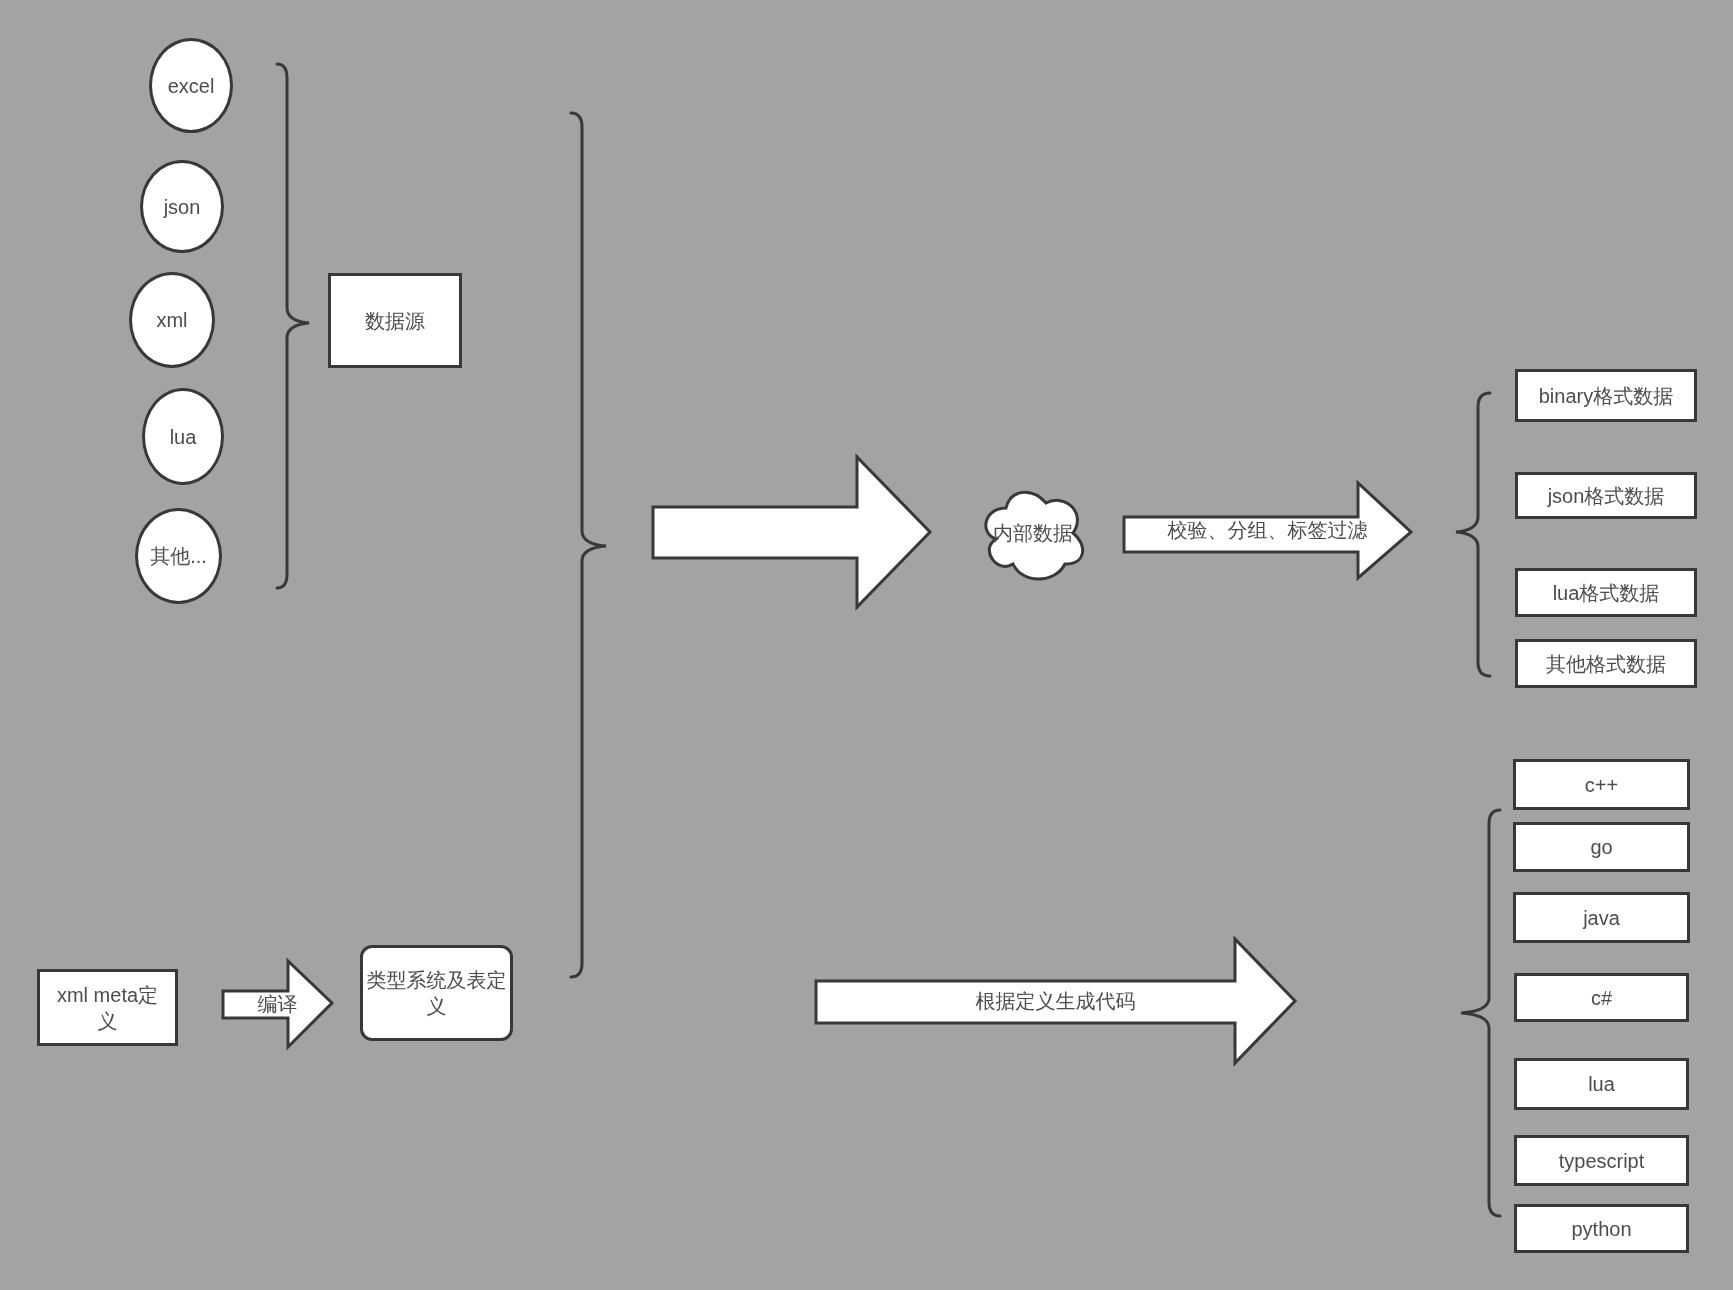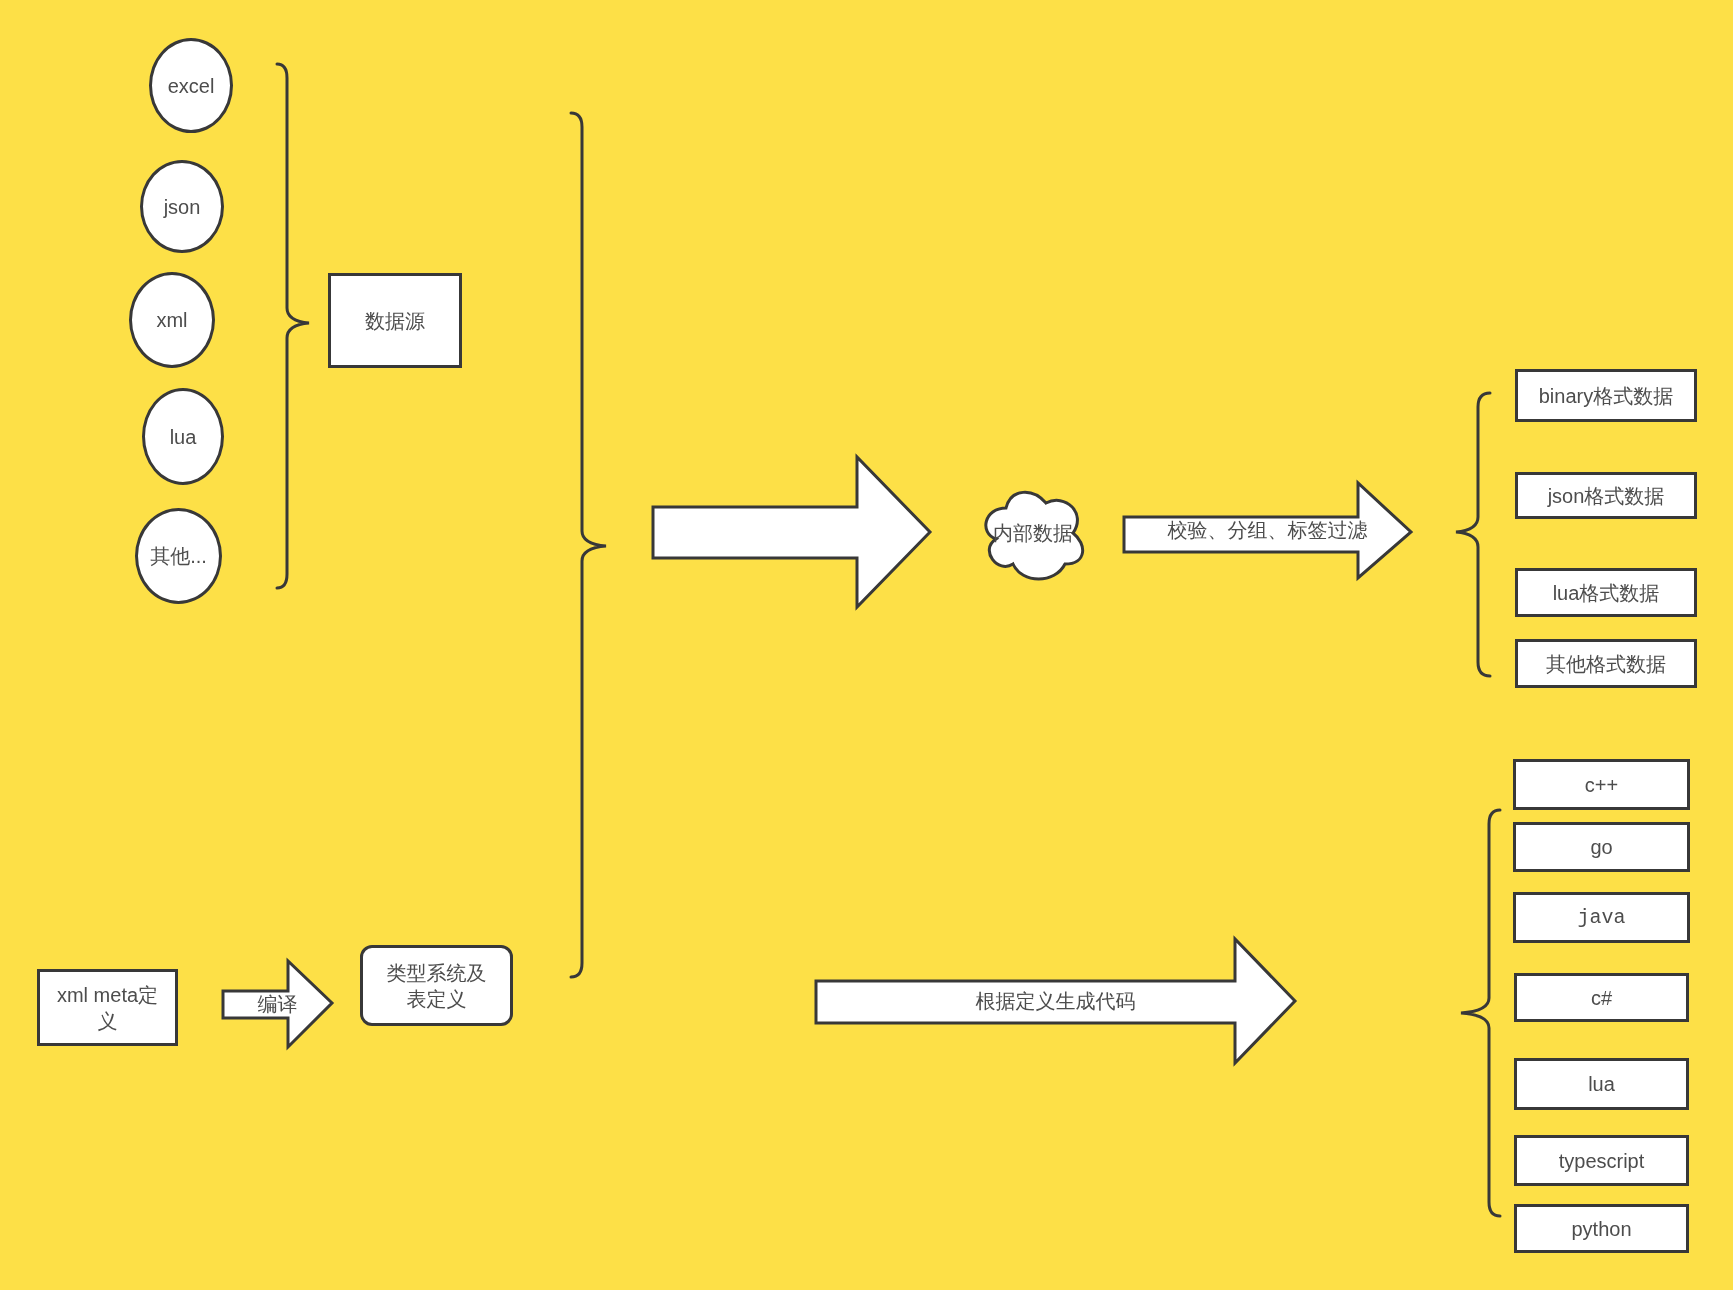--- a/index.html
+++ b/index.html
@@ -3,21 +3,21 @@
 <meta charset="utf-8">
 <style>
   html,body{margin:0;padding:0;}
   body{
     font-family:"Liberation Sans","DejaVu Sans",sans-serif;
     background:#e9e9e9;
   }
   #canvas{
     position:relative;
     width:1733px;height:1290px;
-    background:#fde047;
+    background:#a3a3a3;
     overflow:hidden;
   }
   #shapes{position:absolute;left:0;top:0;width:100%;height:100%;}
   .node{
     position:absolute;box-sizing:border-box;
     background:#ffffff;border:3px solid #383838;
     display:flex;align-items:center;justify-content:center;
     text-align:center;color:#4d4d4d;font-size:20px;line-height:1.3;
   }
   .ellipse{border-radius:50%;}
@@ -70,25 +70,25 @@
 
   <div class="node" style="left:1515px;top:369px;width:182px;height:53px;">binary格式数据</div>
   <div class="node" style="left:1515px;top:472px;width:182px;height:47px;">json格式数据</div>
   <div class="node" style="left:1515px;top:568px;width:182px;height:49px;">lua格式数据</div>
   <div class="node" style="left:1515px;top:639px;width:182px;height:49px;">其他格式数据</div>
 
   <div class="node" style="left:37px;top:969px;width:141px;height:77px;padding:16px 12px;">xml meta定义</div>
 
   <div class="label" style="left:223px;top:961px;width:109px;height:86px;">编译</div>
 
-  <div class="node rounded" style="left:360px;top:945px;width:153px;height:81px;padding:0 21px;">类型系统及表定义</div>
+  <div class="node rounded" style="left:360px;top:945px;width:153px;height:96px;padding:0 1px;">类型系统及表定义</div>
 
   <div class="label" style="left:816px;top:939px;width:479px;height:124px;">根据定义生成代码</div>
 
   <div class="node" style="left:1513px;top:759px;width:177px;height:51px;">c++</div>
   <div class="node" style="left:1513px;top:822px;width:177px;height:50px;">go</div>
-  <div class="node" style="left:1513px;top:892px;width:177px;height:51px;font-family:Liberation Mono, monospace;">java</div>
+  <div class="node" style="left:1513px;top:892px;width:177px;height:51px;">java</div>
   <div class="node" style="left:1514px;top:973px;width:175px;height:49px;">c#</div>
   <div class="node" style="left:1514px;top:1058px;width:175px;height:52px;">lua</div>
   <div class="node" style="left:1514px;top:1135px;width:175px;height:51px;">typescript</div>
   <div class="node" style="left:1514px;top:1204px;width:175px;height:49px;">python</div>
 
 </div>
 
 </body></html>

